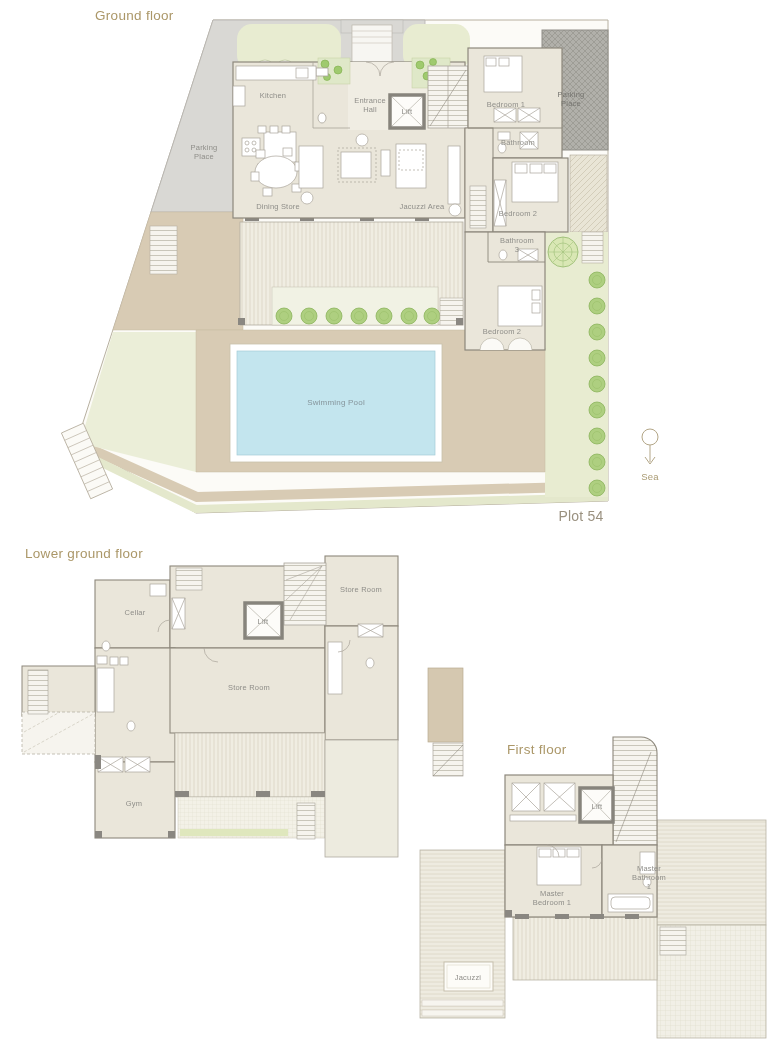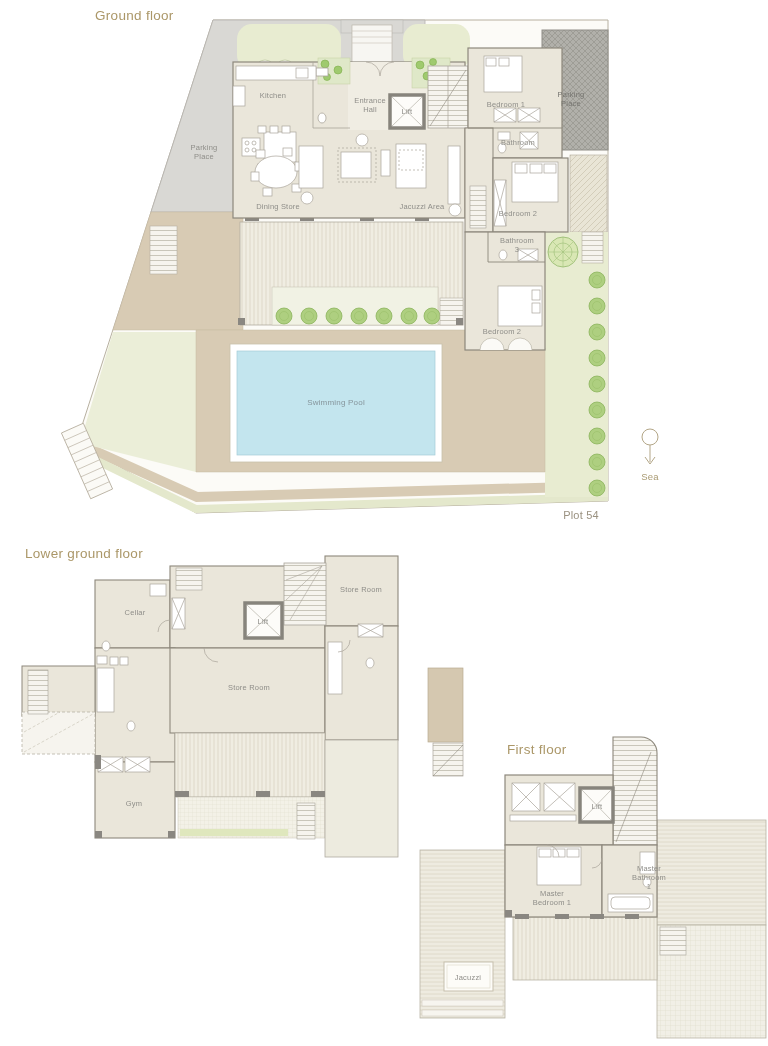--- a/index.html
+++ b/index.html
@@ -5,21 +5,21 @@
   html,body{margin:0;padding:0;background:#ffffff;}
   .stage{position:relative;width:768px;height:1046px;background:#ffffff;overflow:hidden;
          font-family:"Liberation Sans",sans-serif;}
   .stage svg{position:absolute;left:0;top:0;}
   .lbl{position:absolute;transform:translate(-50%,-50%);color:#8f8e89;font-size:7.5px;
        line-height:1.2;text-align:center;letter-spacing:.2px;}
   .nowrap{white-space:nowrap;}
   .title{position:absolute;color:#ab9768;font-size:13.5px;letter-spacing:.3px;white-space:nowrap;}
   .pool-lbl{color:#86959c;font-size:8px;text-align:center;}
   .sea-lbl{color:#a99a72;font-size:9.5px;}
-  .plot-lbl{color:#9a9180;font-size:11px;}
+  .plot-lbl{color:#9a9180;font-size:14px;}
 </style>
 </head>
 <body>
 
 <div class="stage">
 
 <svg width="768" height="1046" viewBox="0 0 768 1046">
 <defs>
   <pattern id="pvs" width="4" height="4" patternUnits="userSpaceOnUse">
     <rect width="4" height="4" fill="#f0ede2"></rect>

